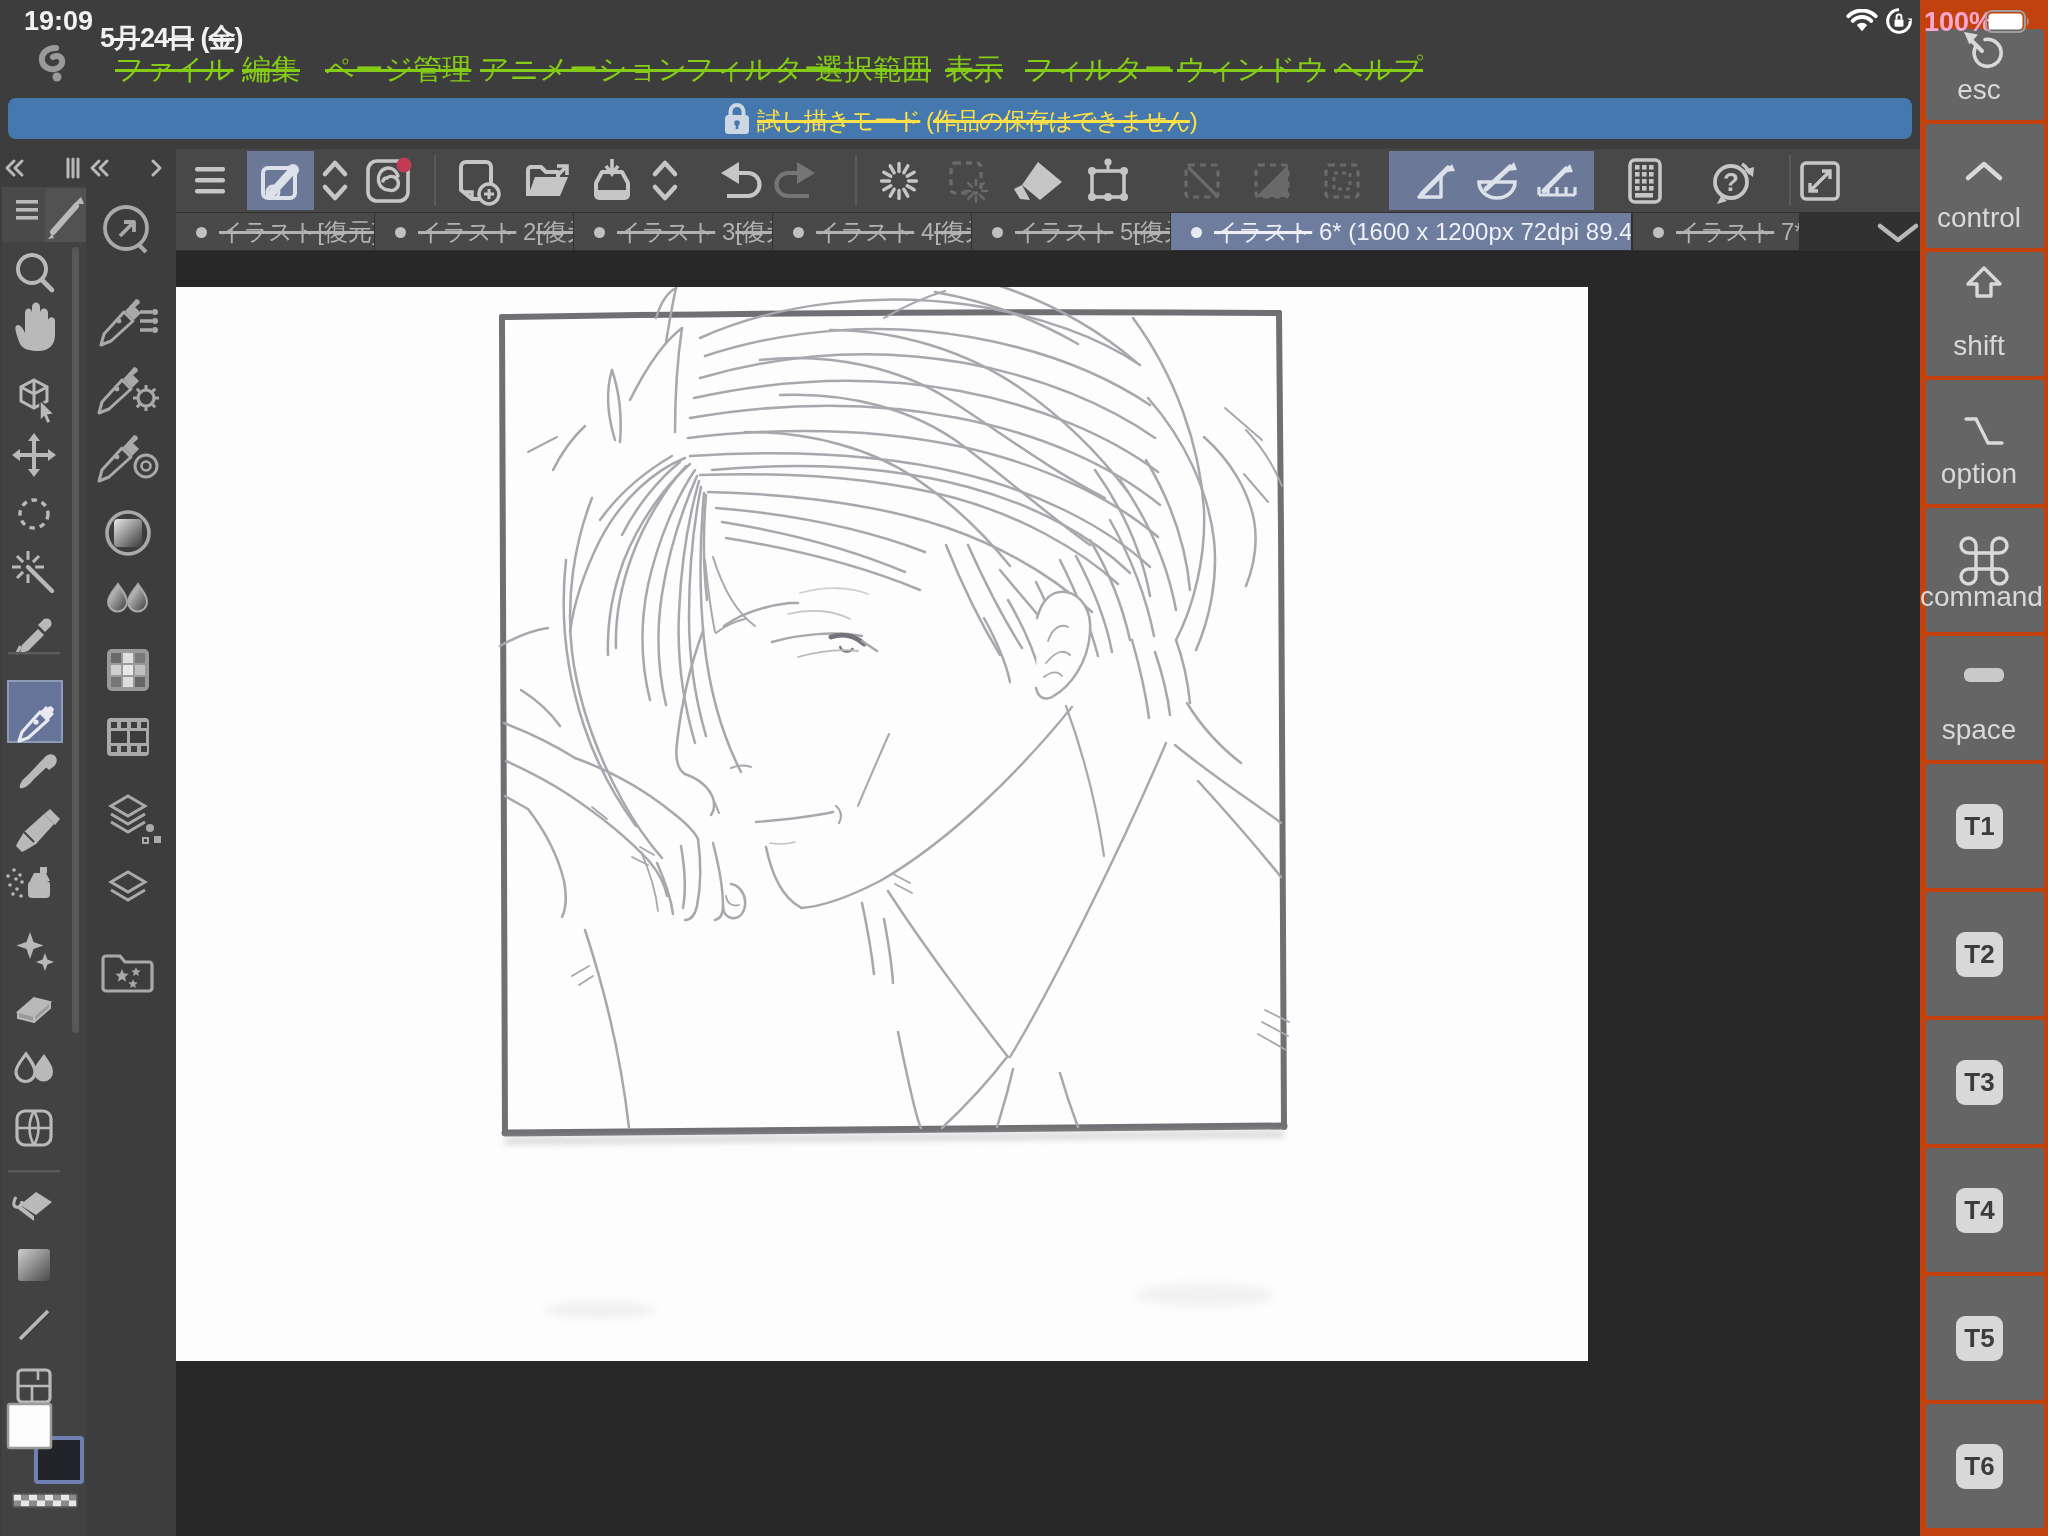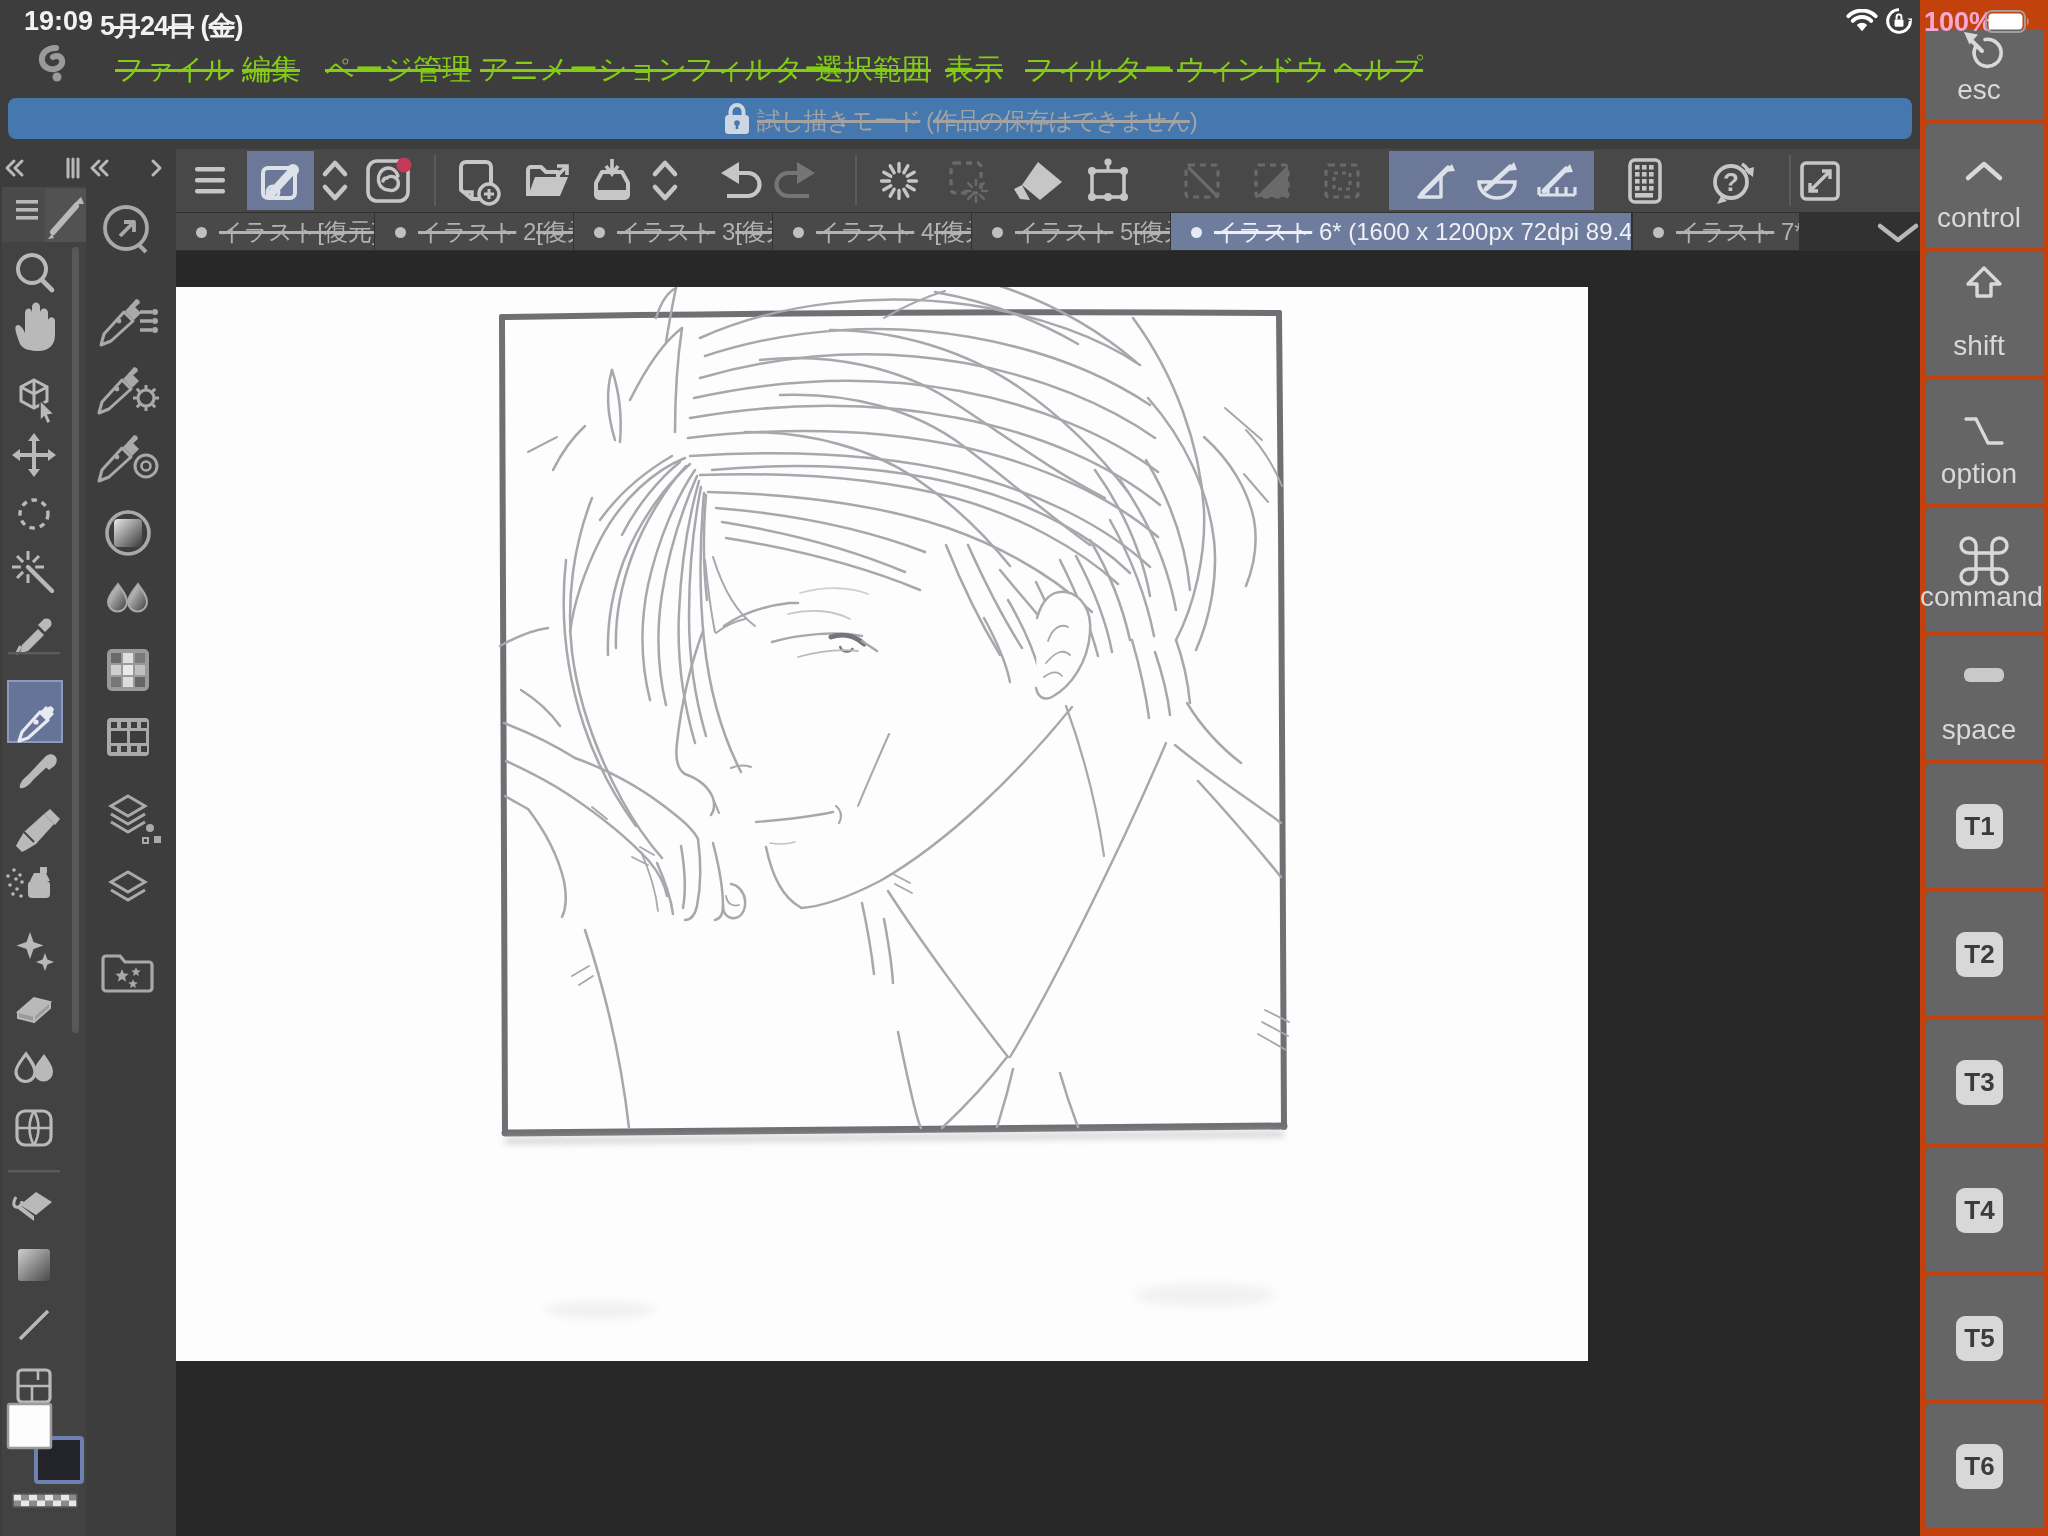--- a/index.html
+++ b/index.html
@@ -1,26 +1,26 @@
 <!DOCTYPE html>
 <html><head><meta charset="utf-8">
 <style>
 html,body{margin:0;padding:0;}
 body{width:2048px;height:1536px;overflow:hidden;background:#3c3c3c;font-family:"Liberation Sans",sans-serif;}
 .abs{position:absolute;}
 #root{position:relative;width:2048px;height:1536px;background:#3d3d3d;}
 
 .sbtime{left:24px;top:6px;font-size:27px;font-weight:bold;color:#f2f2f2;}
-.sbdate{left:100px;top:8px;font-size:27px;font-weight:bold;color:#f2f2f2;letter-spacing:-1px;}
+.sbdate{left:100px;top:20px;font-size:27px;font-weight:bold;color:#f2f2f2;letter-spacing:-1px;}
 .pct{left:1916px;top:7px;z-index:9;font-size:27px;font-weight:bold;color:#f9a8d4;margin-left:8px;}
 
 .menu{top:50px;font-size:29px;color:#84cc16;letter-spacing:0px;}
 
 #banner{left:8px;top:98px;width:1904px;height:41px;background:#4478ae;border-radius:8px;}
-#bannertxt{left:757px;top:105px;font-size:24px;color:#a3a3a3;letter-spacing:-1px;}
+#bannertxt{left:757px;top:105px;font-size:24px;color:#fde047;letter-spacing:-1px;}
 
 #toolbar{left:176px;top:149px;width:1744px;height:63px;background:#484848;}
 
 #tabbar{left:176px;top:212px;width:1744px;height:39px;background:#313131;}
 .tab{position:absolute;top:1px;height:37px;background:#494949;color:#b2b2b5;font-size:24px;line-height:37px;white-space:nowrap;overflow:hidden;}
 .tab .dot{display:inline-block;width:11px;height:11px;border-radius:6px;background:#c0c0c3;margin:0 12px 2px 20px;vertical-align:middle;}
 .tab.active{background:#6e7c9e;color:#eef0f6;}
 .tab.active .dot{background:#e8eaf2;}
 
 #canvasarea{left:176px;top:251px;width:1744px;height:1285px;background:#282828;}

